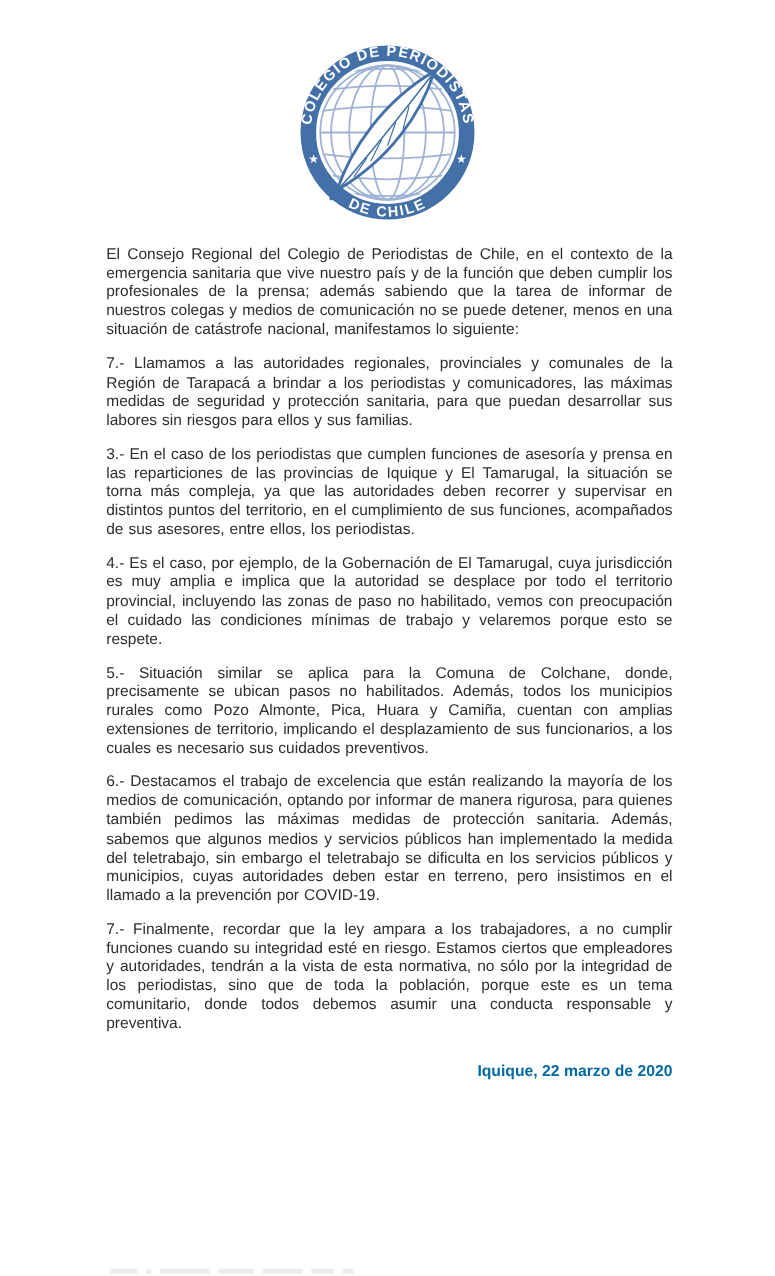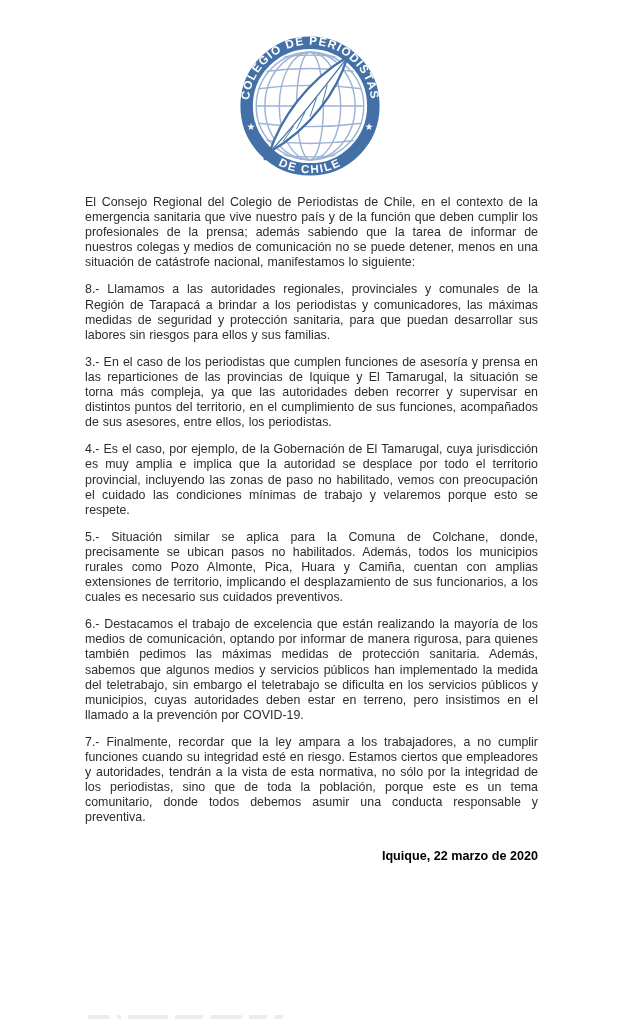--- a/index.html
+++ b/index.html
@@ -28,21 +28,21 @@
     font-size: 12.4px;
     line-height: 15.1px;
     text-align: justify;
     margin: 0 0 12px 0;
     word-spacing: 0.5px;
   }
   .dateline {
     font-size: 12.6px;
     font-weight: bold;
     text-align: right;
-    color: #000000;
+    color: #0369a1;
     margin-top: 24px;
   }
   .footer-fragment {
     position: absolute;
     left: 88px; top: 1015px;
     display: flex; gap: 7px;
     align-items: flex-start;
   }
   .footer-fragment i {
     display: block; height: 4px;
@@ -96,21 +96,21 @@
         <textPath href="#arcBottom" startOffset="50%">DE CHILE</textPath>
       </text>
 
       <text x="13.5" y="100" font-size="10" fill="#ffffff" text-anchor="middle">★</text>
       <text x="136.5" y="100" font-size="10" fill="#ffffff" text-anchor="middle">★</text>
     </svg>
   </div>
 
   <div class="content">
     <p class="para">El Consejo Regional del Colegio de Periodistas de Chile, en el contexto de la emergencia sanitaria que vive nuestro país y de la función que deben cumplir los profesionales de la prensa; además sabiendo que la tarea de informar de nuestros colegas y medios de comunicación no se puede detener, menos en una situación de catástrofe nacional, manifestamos lo siguiente:</p>
-    <p class="para">8.- Llamamos a las autoridades regionales, provinciales y comunales de la Región de Tarapacá a brindar a los periodistas y comunicadores, las máximas medidas de seguridad y protección sanitaria, para que puedan desarrollar sus labores sin riesgos para ellos y sus familias.</p>
+    <p class="para">7.- Llamamos a las autoridades regionales, provinciales y comunales de la Región de Tarapacá a brindar a los periodistas y comunicadores, las máximas medidas de seguridad y protección sanitaria, para que puedan desarrollar sus labores sin riesgos para ellos y sus familias.</p>
     <p class="para">3.- En el caso de los periodistas que cumplen funciones de asesoría y prensa en las reparticiones de las provincias de Iquique y El Tamarugal, la situación se torna más compleja, ya que las autoridades deben recorrer y supervisar en distintos puntos del territorio, en el cumplimiento de sus funciones, acompañados de sus asesores, entre ellos, los periodistas.</p>
     <p class="para">4.- Es el caso, por ejemplo, de la Gobernación de El Tamarugal, cuya jurisdicción es muy amplia e implica que la autoridad se desplace por todo el territorio provincial, incluyendo las zonas de paso no habilitado, vemos con preocupación el cuidado las condiciones mínimas de trabajo y velaremos porque esto se respete.</p>
     <p class="para">5.- Situación similar se aplica para la Comuna de Colchane, donde, precisamente se ubican pasos no habilitados. Además, todos los municipios rurales como Pozo Almonte, Pica, Huara y Camiña, cuentan con amplias extensiones de territorio, implicando el desplazamiento de sus funcionarios, a los cuales es necesario sus cuidados preventivos.</p>
     <p class="para">6.- Destacamos el trabajo de excelencia que están realizando la mayoría de los medios de comunicación, optando por informar de manera rigurosa, para quienes también pedimos las máximas medidas de protección sanitaria. Además, sabemos que algunos medios y servicios públicos han implementado la medida del teletrabajo, sin embargo el teletrabajo se dificulta en los servicios públicos y municipios, cuyas autoridades deben estar en terreno, pero insistimos en el llamado a la prevención por COVID-19.</p>
     <p class="para">7.- Finalmente, recordar que la ley ampara a los trabajadores, a no cumplir funciones cuando su integridad esté en riesgo. Estamos ciertos que empleadores y autoridades, tendrán a la vista de esta normativa, no sólo por la integridad de los periodistas, sino que de toda la población, porque este es un tema comunitario, donde todos debemos asumir una conducta responsable y preventiva.</p>
     <div class="dateline">Iquique, 22 marzo de 2020</div>
   </div>
 
   <div class="footer-fragment">
     <i style="width:22px"></i>

